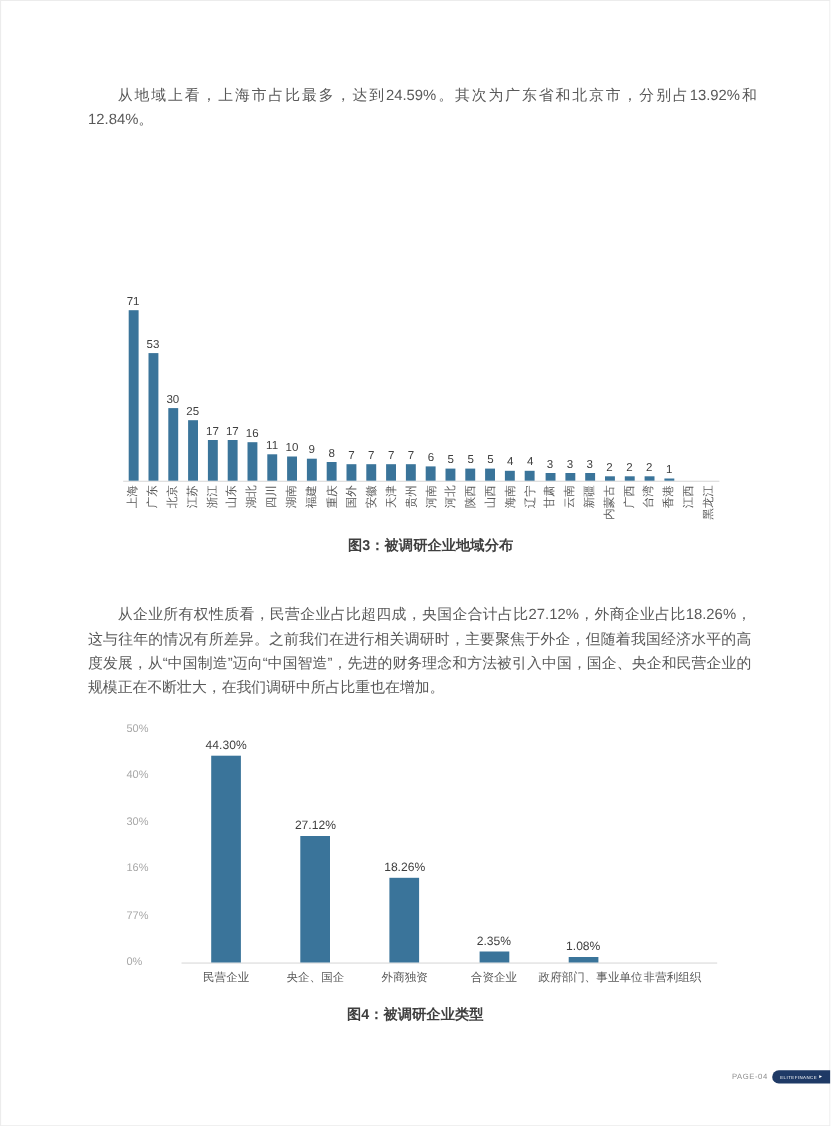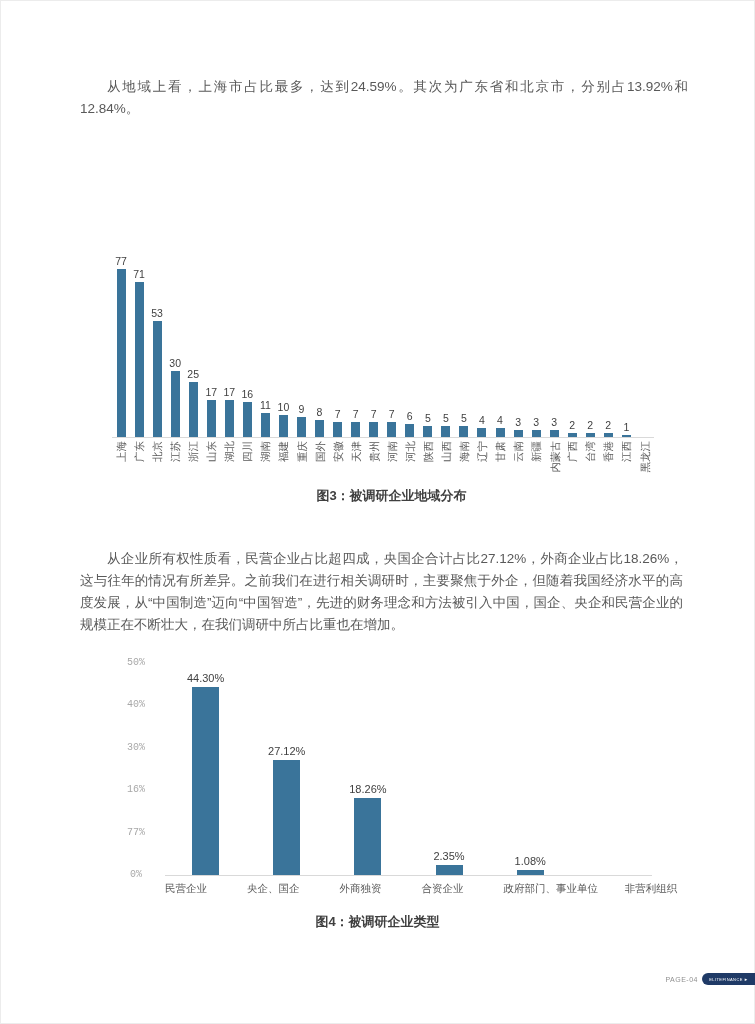--- a/index.html
+++ b/index.html
@@ -24,49 +24,45 @@
   #c1-labels{display:flex;}
   .c1cell{width:18.06px;position:relative;height:62px;}
   .c1cell span{position:absolute;top:3px;right:50%;margin-right:6px;
                transform-origin:100% 0;transform:rotate(-90deg);
                white-space:nowrap;font-size:10.5px;line-height:12px;color:#595959;}
 
   
   #chart2{position:absolute;left:165px;top:663px;width:487px;}
   #c2-plot{position:relative;height:212px;border-bottom:1px solid #d9d9d9;
            display:flex;align-items:flex-end;}
-  .c2tick{position:absolute;left:-50px;width:42px;text-align:center;
-          font-size:10px;color:#a8a8a8;line-height:11px;font-family:Liberation Mono, monospace;}
+  .c2tick{position:absolute;left:-50px;width:42px;text-align:left;
+          font-size:10px;color:#a8a8a8;line-height:11px;}
   .c2col{width:81.16px;display:flex;flex-direction:column;align-items:center;justify-content:flex-end;}
   .c2val{font-size:11px;color:#3f3f3f;margin-bottom:3px;line-height:12px;}
   .c2bar{width:27px;}
-  #c2-labels{display:flex;gap:40px;}
+  #c2-labels{display:flex;}
   .c2cell{width:81.16px;text-align:center;font-size:10.5px;color:#595959;
           margin-top:6px;white-space:nowrap;overflow:visible;}
 
   
   #page-num{position:absolute;top:976px;right:57px;font-size:7px;color:#8f8f8f;letter-spacing:0.5px;}
   #brand-pill{position:absolute;top:973px;right:0;width:53px;height:12px;background:#1f3a66;
               border-radius:6px 0 0 6px;display:flex;align-items:center;justify-content:center;
               gap:2px;color:#ffffff;font-size:4px;letter-spacing:0.4px;}
   #brand-pill .caret{font-size:5px;line-height:5px;}
 </style>
 </head>
 <body>
 
 <div class="page">
 
   <p class="para" id="para1">从地域上看，上海市占比最多，达到24.59%。其次为广东省和北京市，分别占13.92%和12.84%。</p>
 
   <div id="chart1">
     <div id="c1-bars">
-        <div class="c1col">
-          <span class="c1val">77</span>
-          <div class="c1bar" style="height: 168.168px; background: rgb(58, 116, 154);"></div>
-        </div>
         <div class="c1col">
           <span class="c1val">71</span>
           <div class="c1bar" style="height: 155.064px; background: rgb(58, 116, 154);"></div>
         </div>
         <div class="c1col">
           <span class="c1val">53</span>
           <div class="c1bar" style="height: 115.752px; background: rgb(58, 116, 154);"></div>
         </div>
         <div class="c1col">
           <span class="c1val">30</span>

